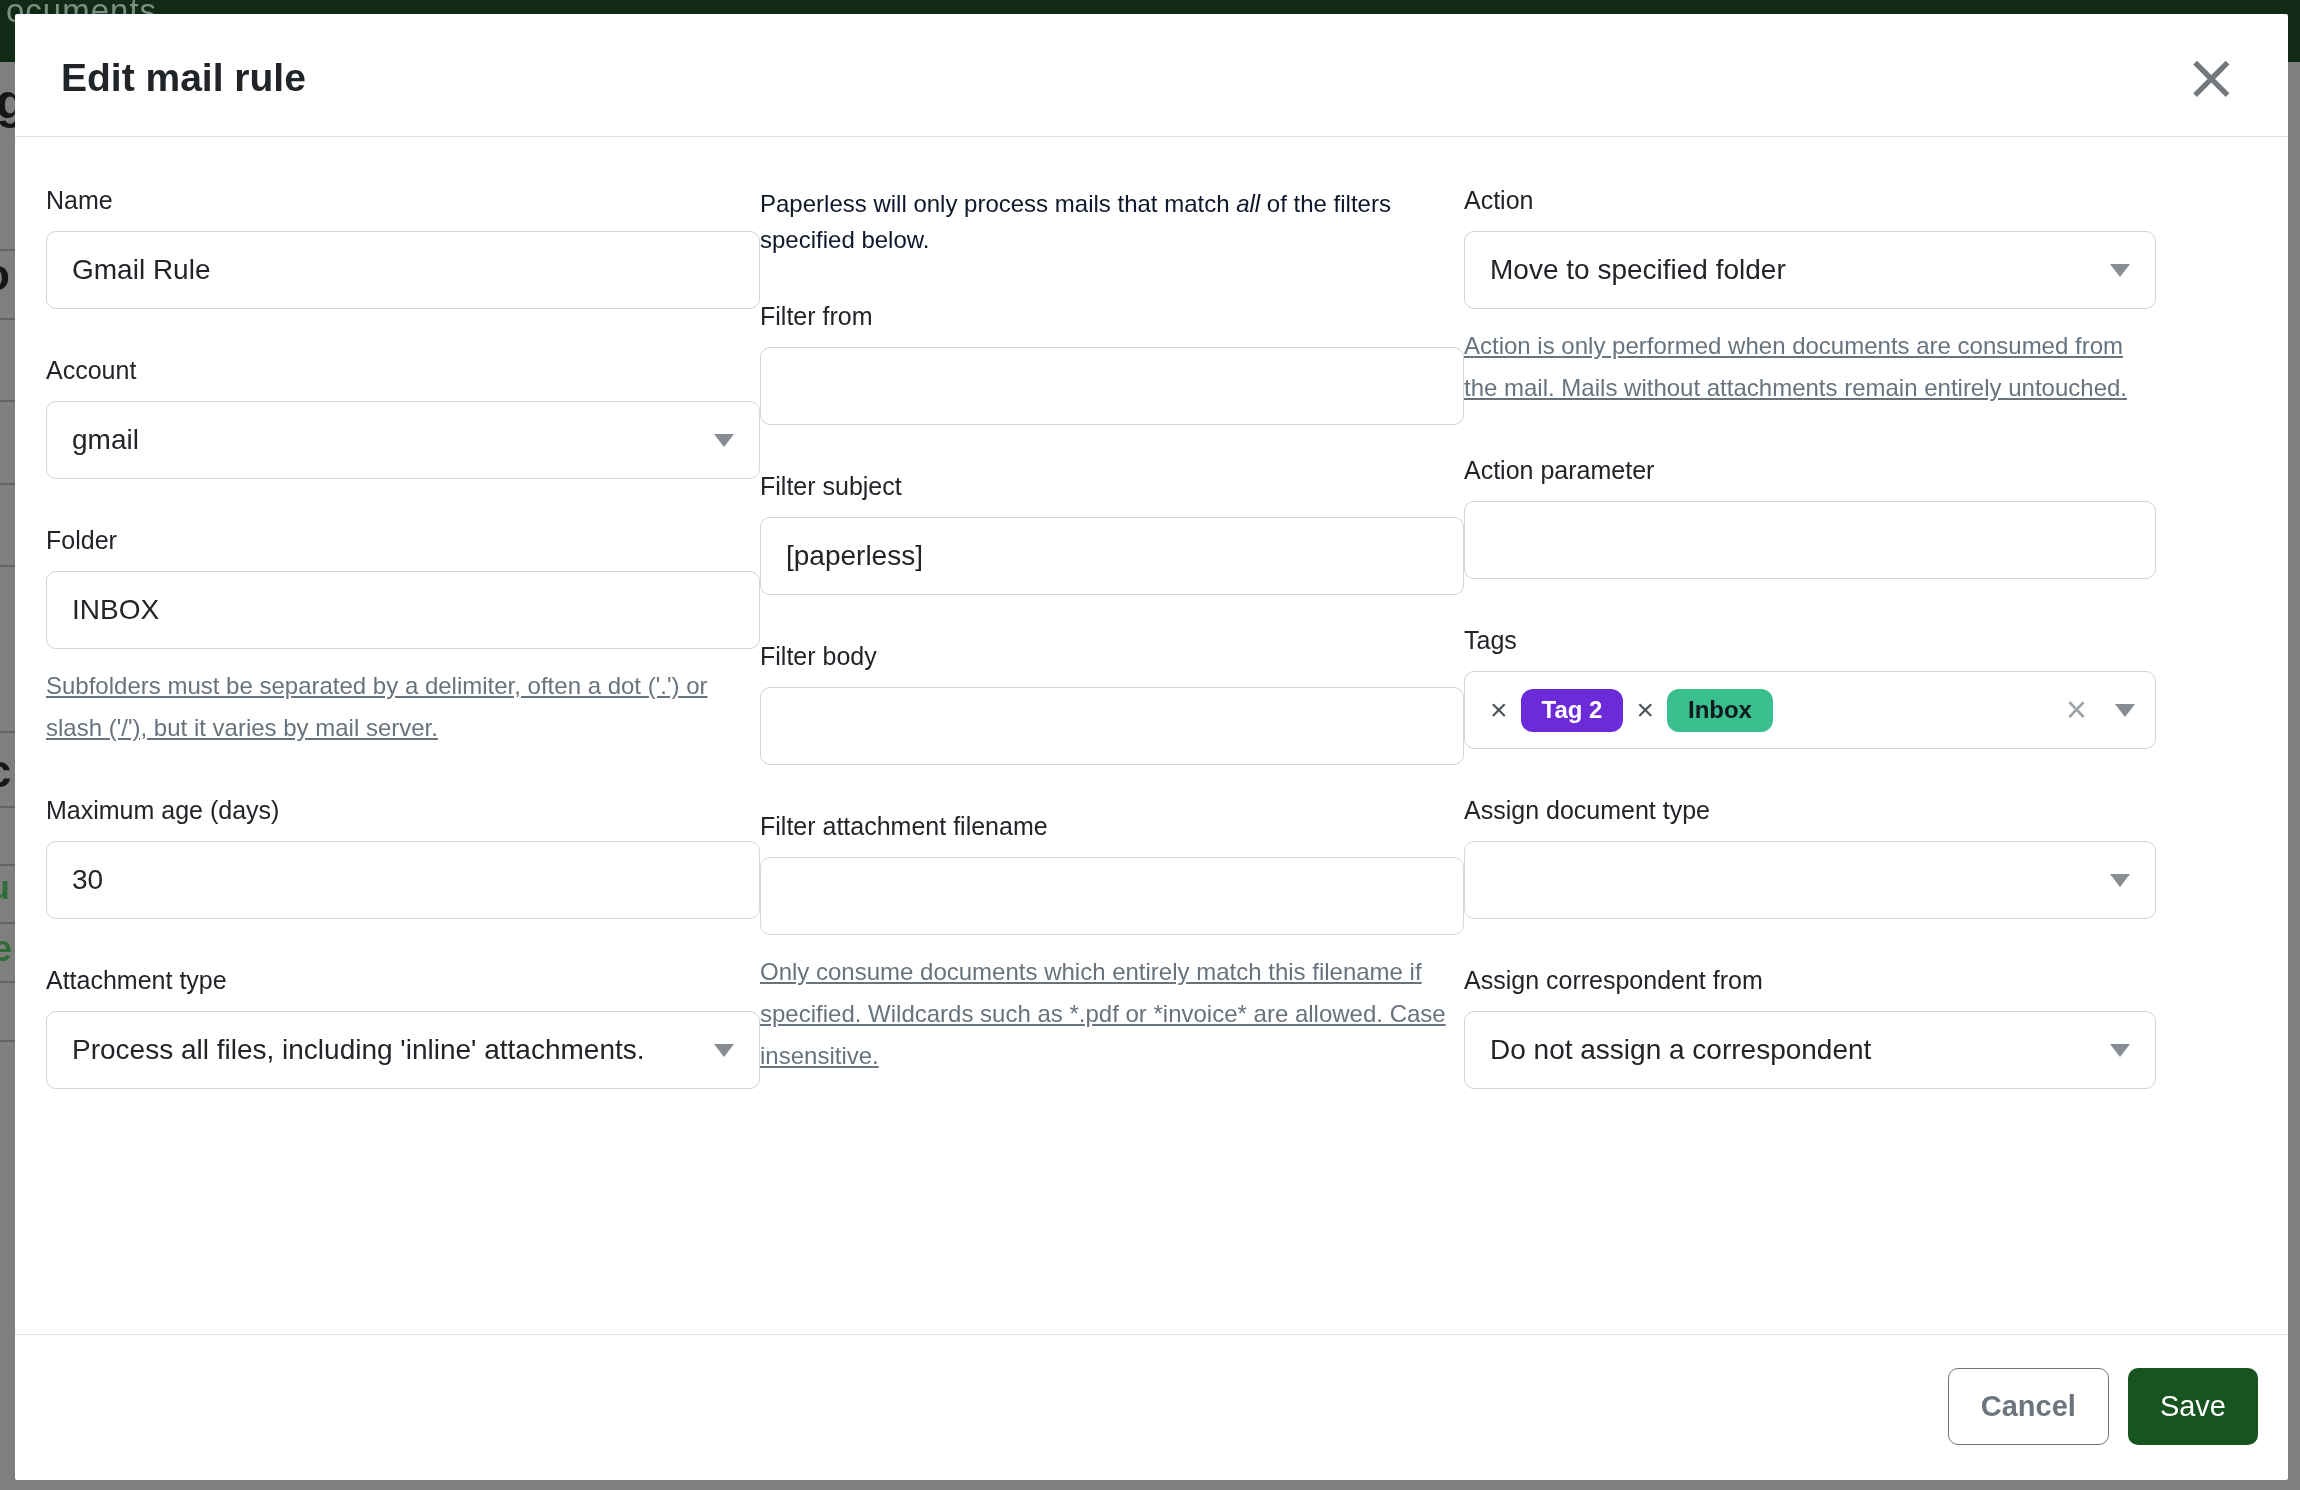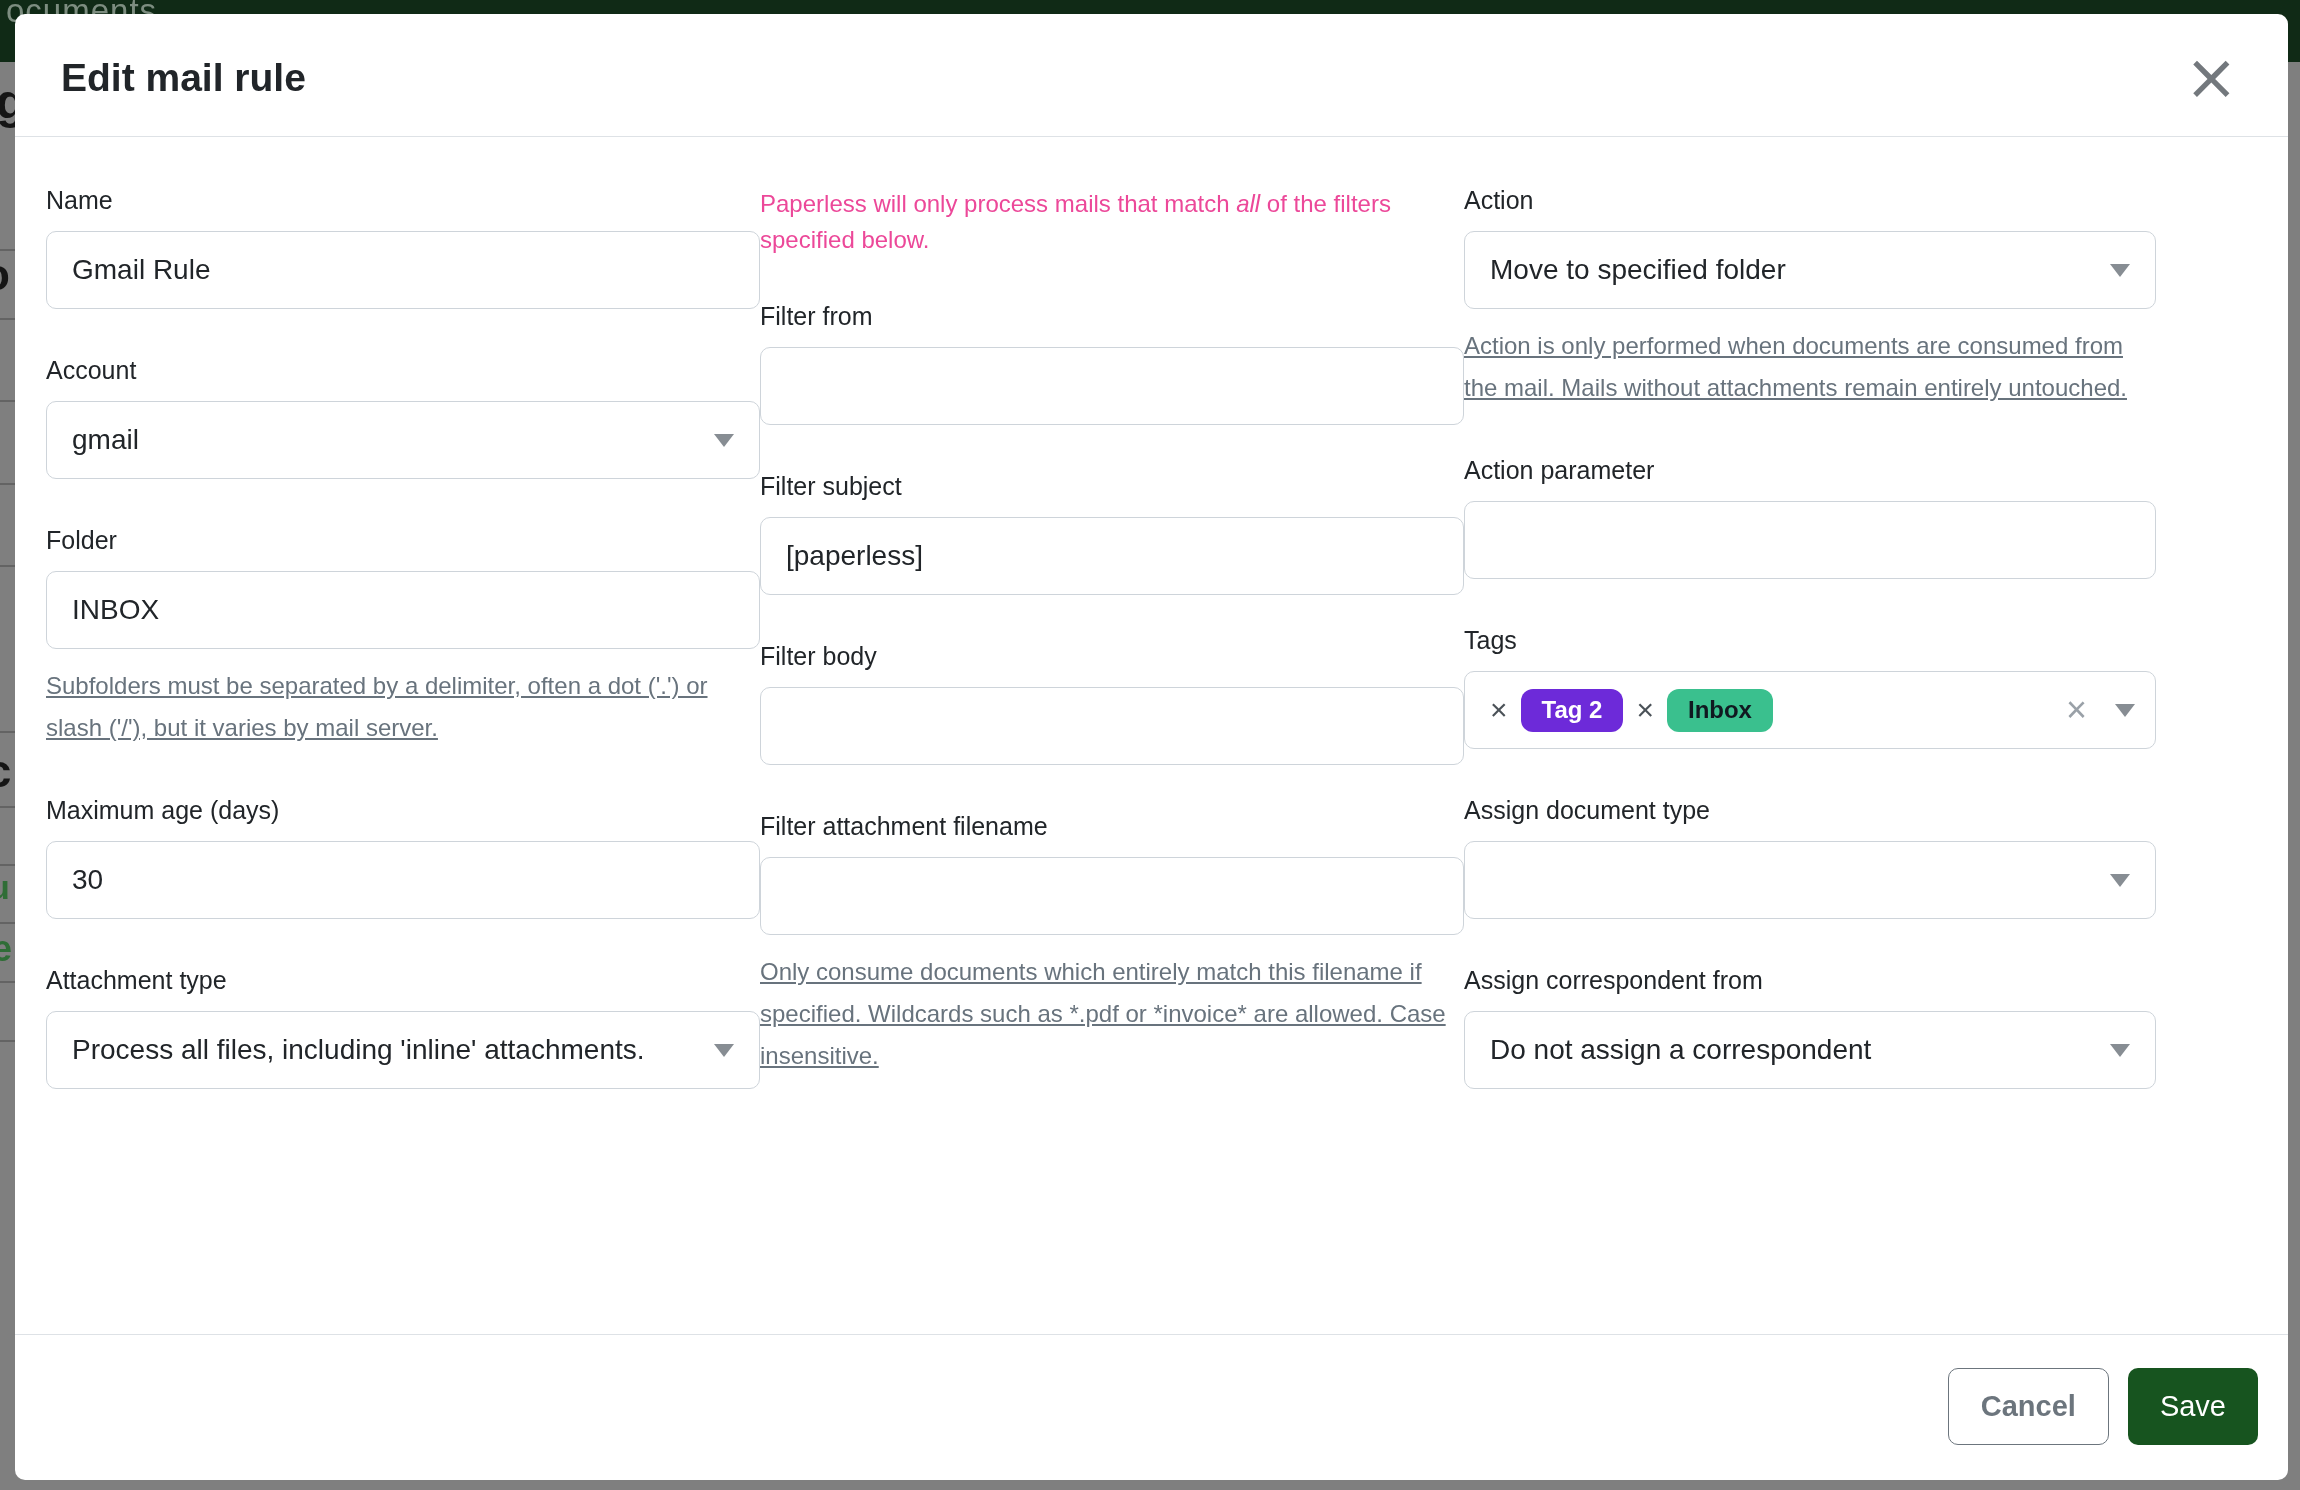--- a/index.html
+++ b/index.html
@@ -16,21 +16,21 @@
   .frag-g  { left:-4px;  top:74px;  font-size:48px; }
   .frag-o  { left:-17px; top:250px; font-size:44px; }
   .frag-lc { left:-27px; top:744px; font-size:46px; }
   .frag-u  { left:-11px; top:868px; font-size:34px; color:#2f6d36; }
   .frag-e  { left:-8px;  top:928px; font-size:36px; color:#2f6d36; }
   .sliver-line { position:absolute; left:0; width:16px; height:2px; background:rgba(30,30,30,.28); z-index:1; }
 
   
   .modal {
     position:absolute; left:15px; top:14px; width:2273px; height:1466px;
-    background:#ffffff; border-radius:10px; z-index:2;
+    background:#ffffff; border-radius:2px; z-index:2;
     display:flex; flex-direction:column;
   }
   .modal-header {
     display:flex; justify-content:space-between; align-items:flex-start;
     padding:42px 50px 36px 46px; border-bottom:1px solid #dee2e6;
   }
   .modal-title { font-size:39px; font-weight:700; color:#212529; }
   .close-x { font-size:64px; line-height:42px; color:#73787d; background:none; border:none; cursor:pointer; font-family:"DejaVu Sans", sans-serif; }
 
   .modal-body {
@@ -44,21 +44,21 @@
     display:flex; align-items:center; padding:0 25px;
     font-size:28px; color:#212529; background:#fff;
   }
   .control.select { justify-content:space-between; }
   .caret {
     width:0; height:0; flex:none;
     border-left:10px solid transparent; border-right:10px solid transparent;
     border-top:13px solid #878d93;
   }
   .hint { margin-top:16px; font-size:24px; line-height:1.76; color:#68737d;text-decoration:underline; }
-  .intro { font-size:24px; line-height:1.52; color:#ec4899; margin-bottom:43px; max-width:700px; }
+  .intro { font-size:24px; line-height:1.52; color:#0f172a; margin-bottom:43px; max-width:700px; }
   .intro em { font-style:italic; }
 
   
   .tags-box { padding:0 20px 0 12px; }
   .chip-x { color:#4b5258; font-size:30px; margin:0 13px; cursor:pointer; }
   .chip { border-radius:12px; padding:7px 21px; font-size:24px; font-weight:700; line-height:1.2; }
   .spacer { flex:1; }
   .clear-x { color:#9aa1a8; font-size:36px; margin-right:28px; cursor:pointer; }
 
   .modal-footer {

